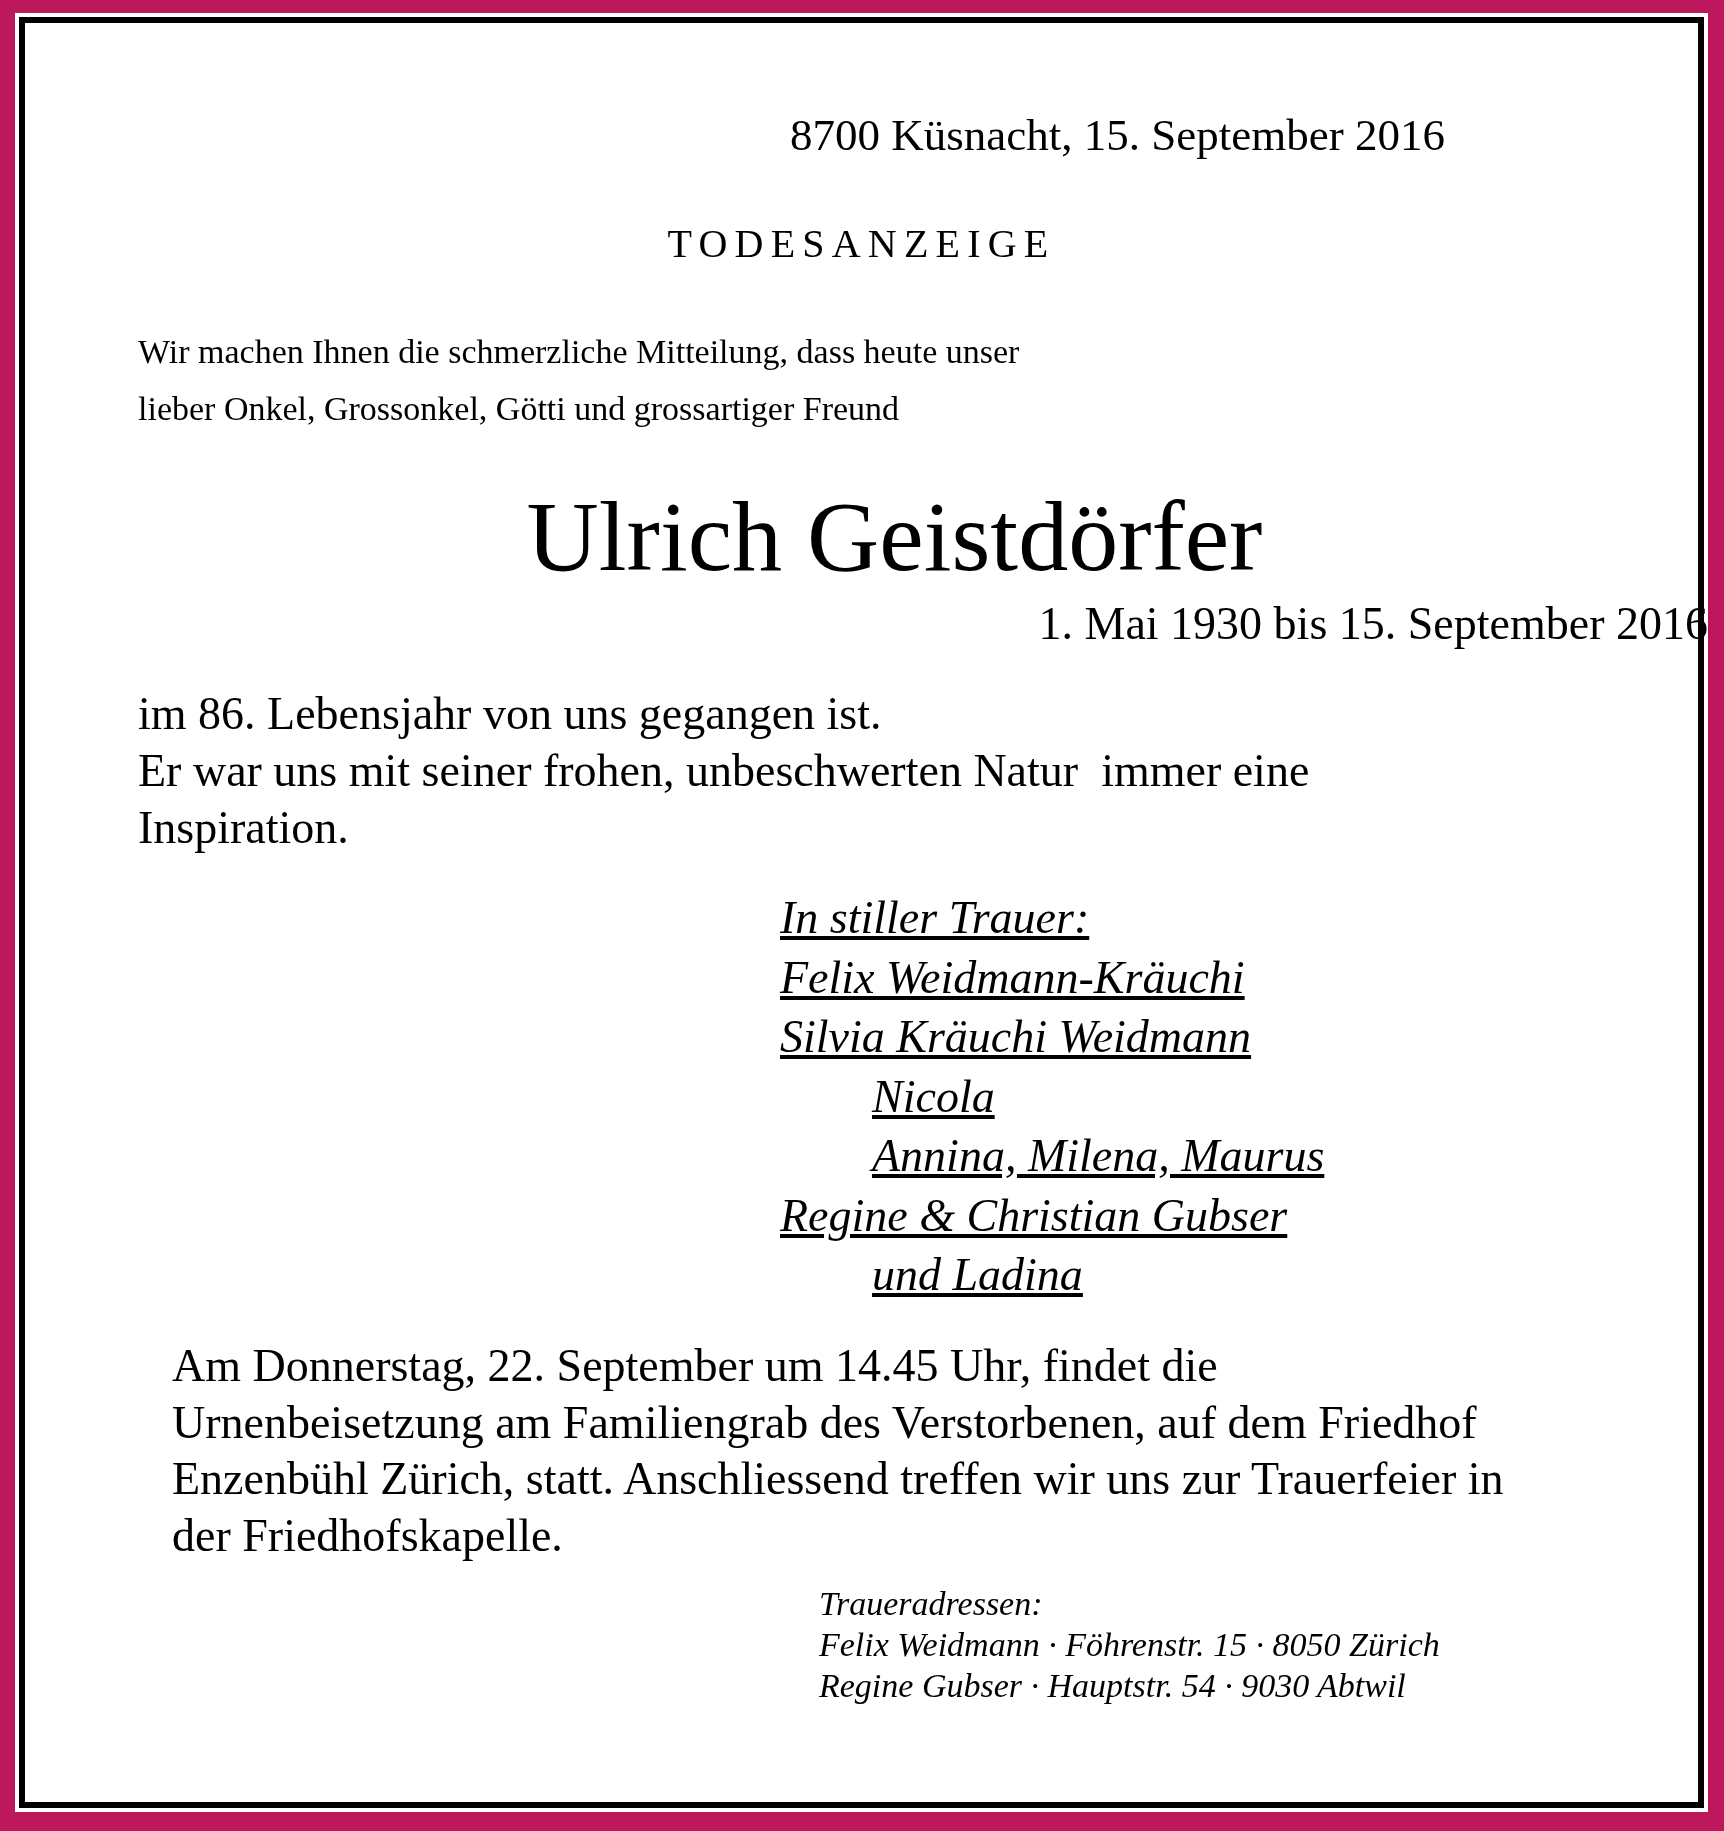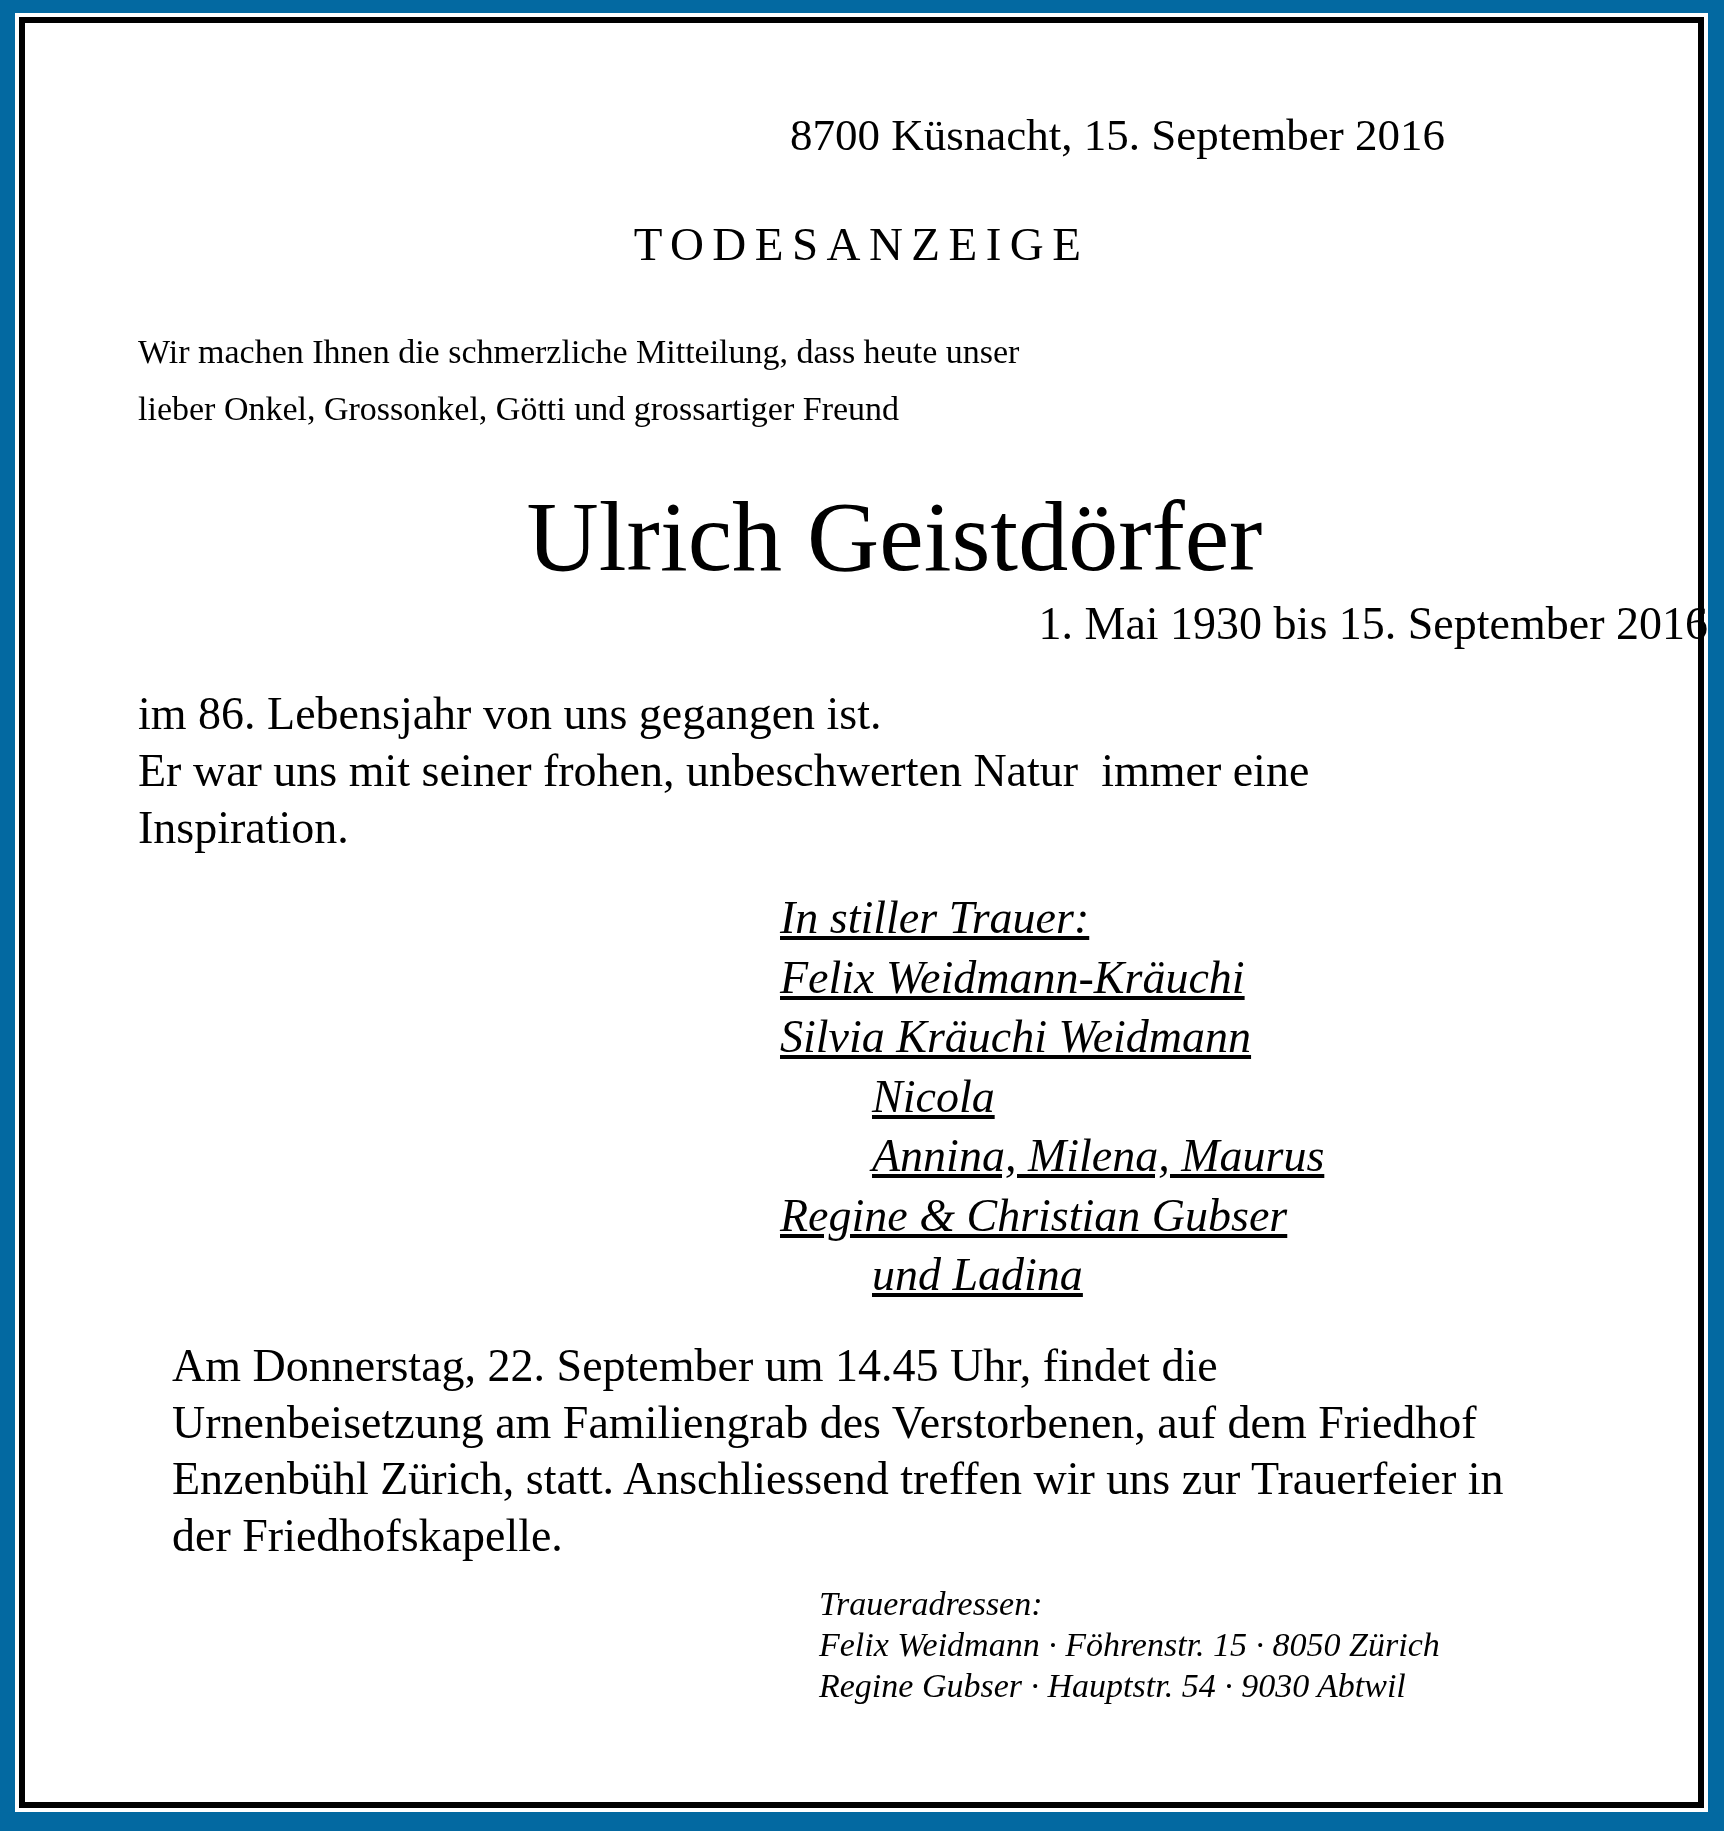--- a/index.html
+++ b/index.html
@@ -4,21 +4,21 @@
 <style>
   html, body {
     margin: 0;
     padding: 0;
     background: #7a7a7a;
   }
   .canvas {
     position: relative;
     width: 1724px;
     height: 1831px;
-    background: #0369a1;
+    background: #be185d;
     font-family: "Liberation Serif", serif;
     color: #000;
     overflow: hidden;
   }
   .page {
     position: absolute;
     left: 15px;
     top: 13px;
     width: 1693px;
     height: 1799px;
@@ -37,21 +37,21 @@
     left: 775px;
     top: 95px;
     font-size: 45px;
     line-height: 54px;
   }
   .title {
     left: 0;
     top: 205px;
     width: 100%;
     text-align: center;
-    font-size: 47px;
+    font-size: 40px;
     letter-spacing: 0.18em;
     line-height: 52px;
   }
   .intro {
     left: 123px;
     top: 310px;
     width: 1520px;
     font-size: 34px;
     line-height: 57px;
   }

